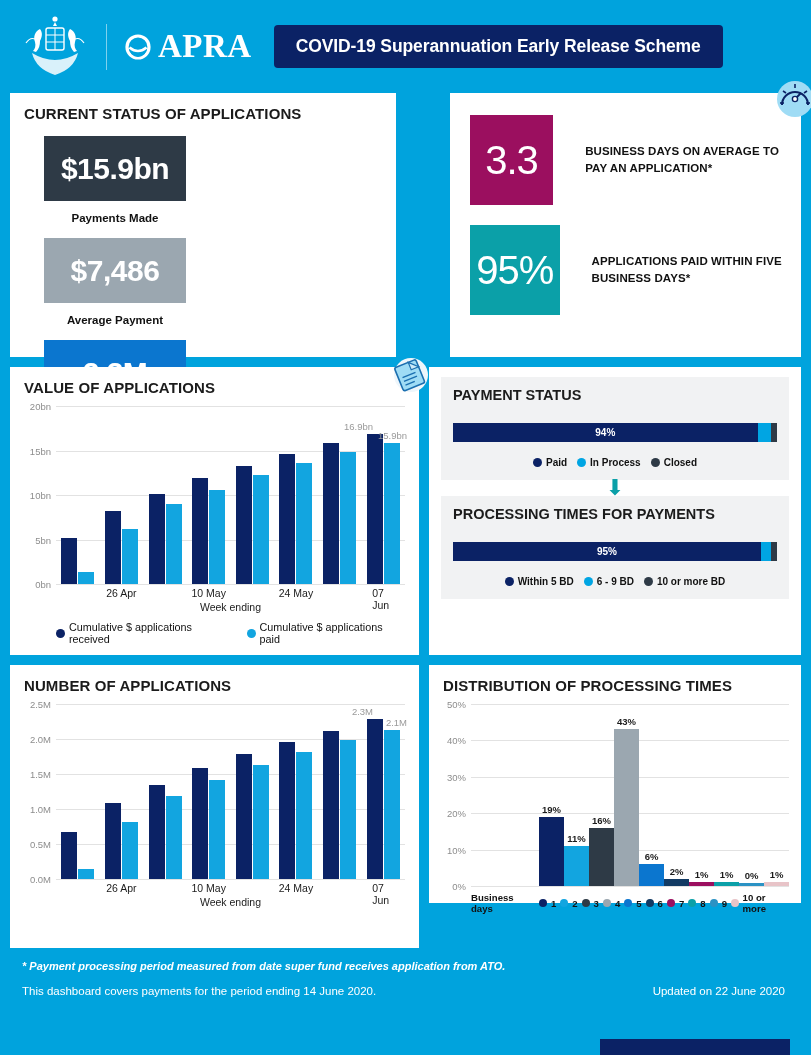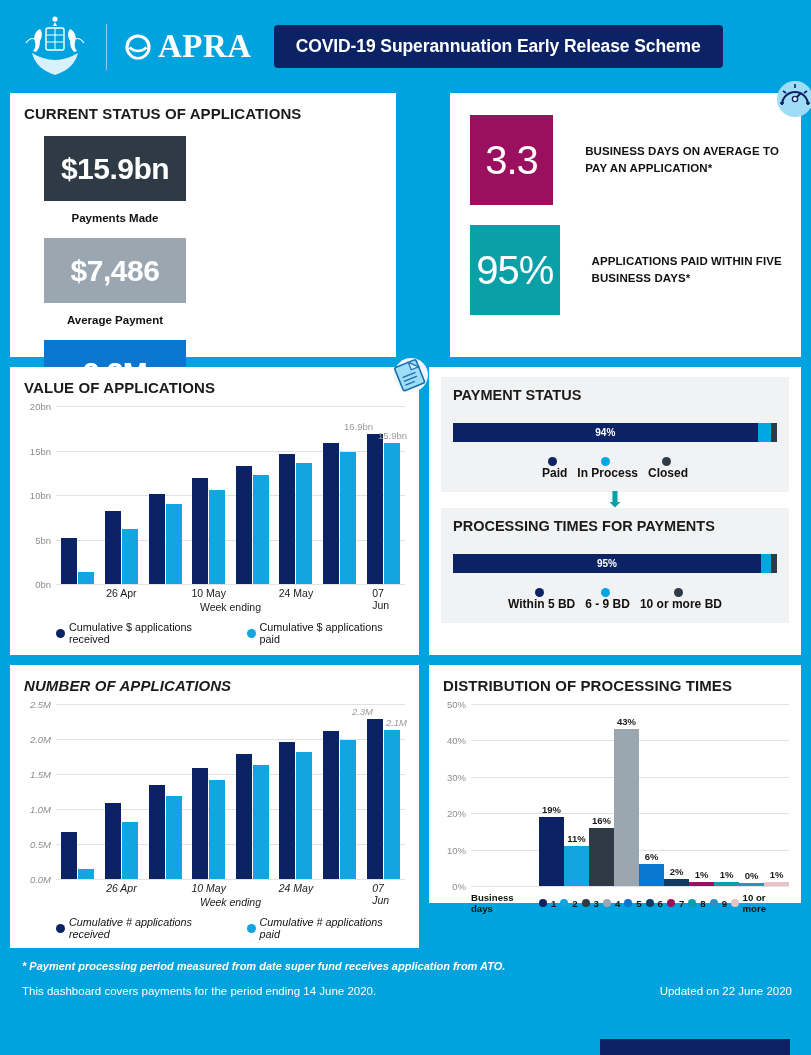--- a/index.html
+++ b/index.html
@@ -67,21 +67,21 @@
   .speed-text {
     margin-left: 32px; font-size: 11.5px; font-weight: bold; color: #111;
     line-height: 1.45; letter-spacing: 0.1px;
   }
   .gauge-icon {
     position: absolute; right: -14px; top: -14px; width: 40px; height: 40px;
   }
 
   
   #value-panel { width: 409px; height: 288px; }
-  #number-panel { width: 409px; height: 283px; font-style: italic; }
+  #number-panel { width: 409px; height: 283px; }
   #payment-panel { width: 372px; height: 288px; }
   #dist-panel { width: 372px; height: 238px; }
 
   .chart-area { position: relative; margin: 8px 0 0 0; }
   .plot { position: relative; }
   .ylabel {
     position: absolute; right: 100%; margin-right: 5px; transform: translateY(-50%);
     font-size: 9.5px; color: #8d8d8d; white-space: nowrap;
   }
   .gridline { position: absolute; left: 0; right: 0; height: 1px; background: #e2e2e2; }
@@ -102,35 +102,35 @@
 
   
   .ps-card { background: #f1f2f3; margin: 10px 12px 0 12px; padding: 10px 0 12px 0; }
   .ps-title { font-size: 14.5px; font-weight: bold; color:#1b1b1b; padding-left: 12px; }
   .stack-bar { display: flex; height: 19px; margin: 20px 12px 0 12px; }
   .stack-label { color:#fff; font-size: 10px; font-weight: bold; display:flex; align-items:center; justify-content:center;}
   .seg.navy  { background: #0b2265; }
   .seg.cyan  { background: #00a5e3; }
   .seg.slate { background: #2e3a46; }
   .ps-legend { display:flex; justify-content:center; gap:10px; margin-top:15px; }
-  .ps-lg { display:flex; align-items:center; font-size: 12px; color:#111; font-weight: 600; flex-direction: column;}
+  .ps-lg { display:flex; align-items:center; font-size: 10px; color:#111; font-weight: 600;}
   .arrow-down { text-align:center; color:#0ba0a8; font-size: 22px; line-height: 12px; margin-top: 2px;}
 
   
   .dist-legend { display:flex; align-items:center; justify-content:center; flex-wrap:nowrap;
     font-size: 9.6px; color:#111; font-weight:600; margin-top: 6px; gap: 4px;}
   .dist-lg { display:flex; align-items:center; }
   .dist-bars { position:absolute; left:0; right:0; bottom:0; top:0; display:flex; align-items:flex-end; padding-left: 8px;}
   .dcol { width: 25px; position: relative; }
   .dbar { width: 25px; }
   .dlabel { position:absolute; bottom:100%; left:50%; transform:translateX(-50%); margin-bottom:2px;
     font-size:9.5px; font-weight:bold; color:#1b1b1b; white-space:nowrap;}
 
   
-  .footer { padding: 12px 19px 0 22px; color: #ffffff; }
+  .footer { padding: 12px 26px 0 22px; color: #ffffff; }
   .foot-note { font-size: 11px; font-style: italic; font-weight: 600; }
   .foot-row { display: flex; justify-content: space-between; margin-top: 13px; font-size: 11.5px; }
   .bottom-bar { position: absolute; left: 600px; bottom: 0; width: 190px; height: 16px; background: #0b2265; }
 </style>
 </head>
 <body>
 
 <div class="header">
   <svg class="crest" viewBox="0 0 74 68">
     <g fill="#ffffff">
@@ -405,30 +405,20 @@
           <div class="bar-cap" style="bottom: 161.6px; right: 32px;">2.3M</div>
           <div class="bar-cap" style="bottom: 151.1px; right: -2px;">2.1M</div>
         </div>
       <div class="xaxis" id="number-xaxis">
           <div class="xtick" style="left: 18.75%;">26 Apr</div>
           <div class="xtick" style="left: 43.75%;">10 May</div>
           <div class="xtick" style="left: 68.75%;">24 May</div>
           <div class="xtick" style="left: 93.75%;">07 Jun</div>
         </div>
       <div class="xtitle">Week ending</div>
-      <div class="legend" id="number-legend">
-          <span class="lg-item">
-            <i class="dot" style="background:#0b2265"></i>
-            <span>Cumulative # applications received</span>
-          </span>
-          <span class="lg-item">
-            <i class="dot" style="background:#12a5e0"></i>
-            <span>Cumulative # applications paid</span>
-          </span>
-        </div>
     </div>
   </div>
 
   <div class="panel" id="dist-panel">
     <div class="panel-title">DISTRIBUTION OF PROCESSING TIMES</div>
     <div class="chart-area" style="margin:10px 12px 0 42px;">
       <div class="plot" id="dist-plot" style="height:182px;">
           <div class="gridline" style="top: 182px;"></div>
           <div class="ylabel" style="top: 182px;">0%</div>
           <div class="gridline" style="top: 145.6px;"></div>

